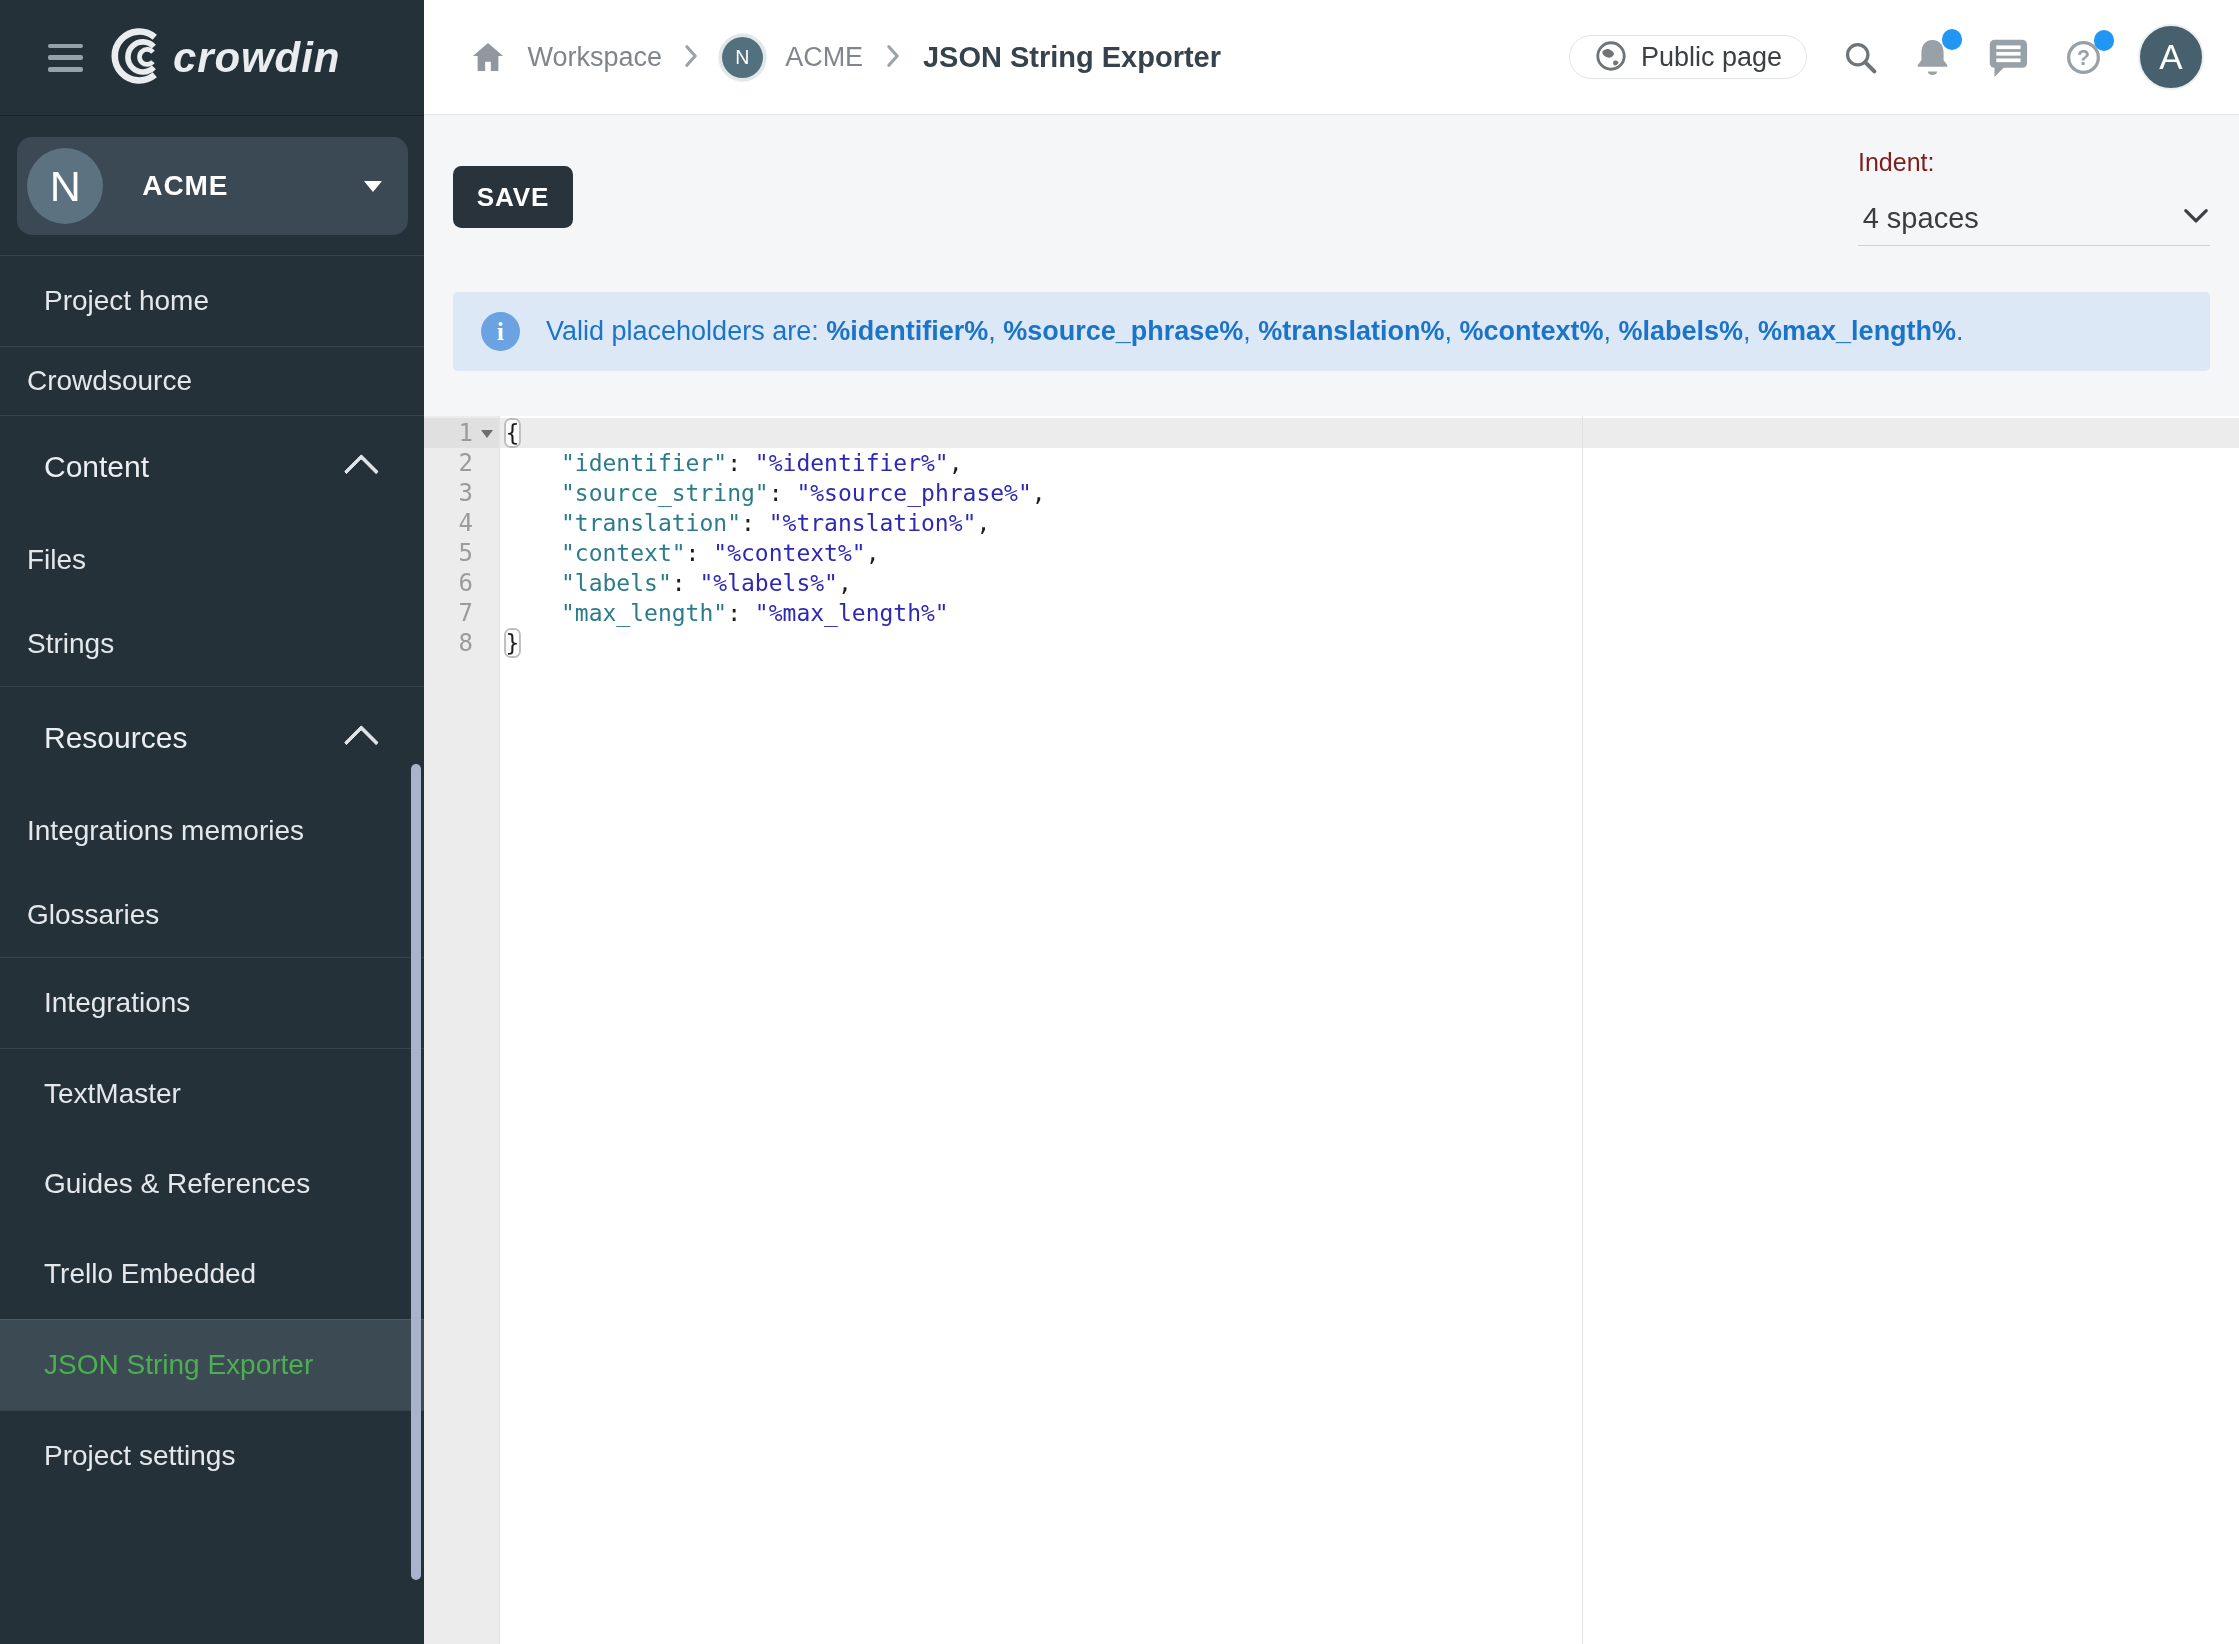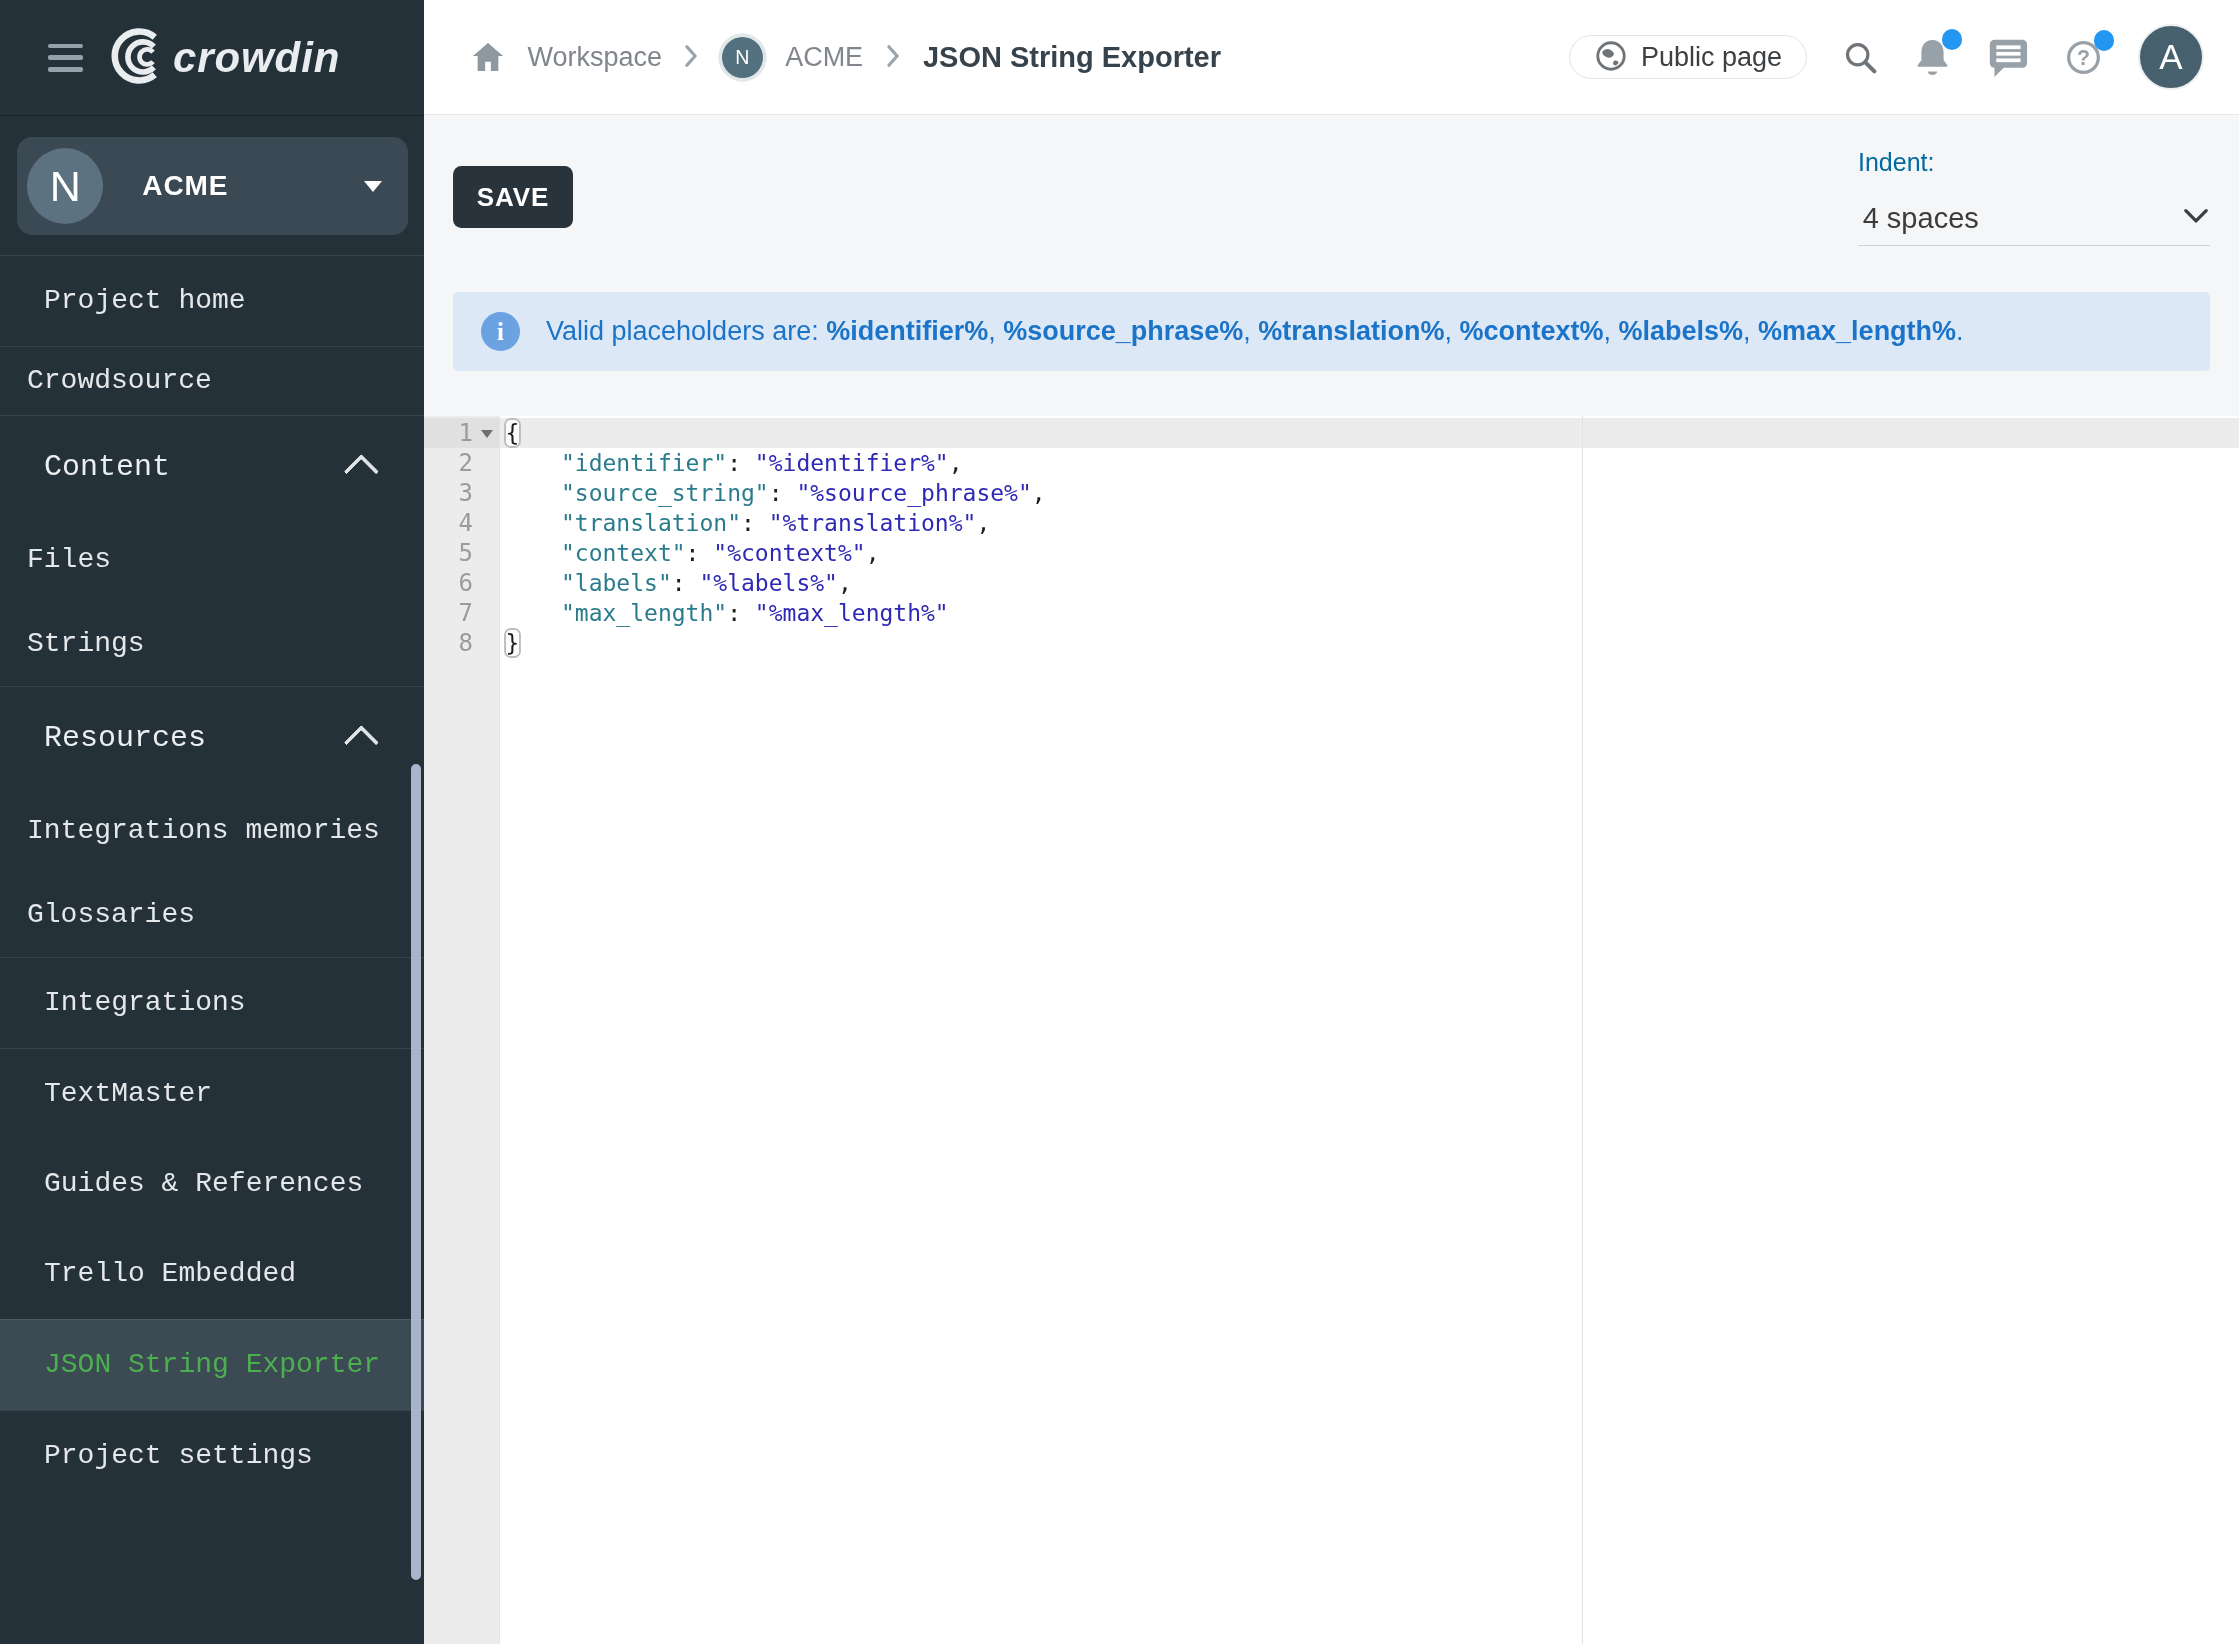--- a/index.html
+++ b/index.html
@@ -31,32 +31,32 @@
   .pc-avatar{width:76px;height:76px;border-radius:50%;background:#5c7280;color:#fff;font-size:43px;font-weight:300;display:flex;align-items:center;justify-content:center;flex:none;}
   .pc-name{margin-left:39px;font-size:28px;font-weight:700;letter-spacing:0.9px;color:#fff;flex:1;}
   .pc-caret{width:0;height:0;border-left:9.3px solid transparent;border-right:9.3px solid transparent;border-top:11.2px solid #fff;}
   .sidebar-nav{margin-top:19.6px;}
   .nav-row{display:flex;align-items:center;cursor:pointer;position:relative;}
   .nav-row.divided{border-top:0.9px solid rgba(255,255,255,0.09);}
   .row-item{height:90px;padding-left:44px;}
   .row-section{height:102px;padding-left:44px;}
   .row-sub{height:84px;padding-left:27px;}
   .row-sub.compact{height:68px;}
-  .nav-label{font-size:28px;color:#e4e8ea;font-family:Liberation Mono, monospace;}
+  .nav-label{font-size:28px;color:#e4e8ea;}
   .row-section .nav-label{font-size:30px;font-weight:500;color:#eceff1;}
   .nav-row.active{background:var(--sidebar-active-bg,#3c4a53);}
   .nav-row.active .nav-label{color:var(--accent-green,#4caf50);font-weight:500;}
   .chev-up{position:absolute;right:47px;width:20.5px;height:20.5px;border-left:4.7px solid #dfe3e5;border-top:4.7px solid #dfe3e5;transform:rotate(45deg) translateY(5.6px);border-radius:1.9px;}
   .sb-scrollbar{position:absolute;right:2.8px;top:648px;width:10.3px;height:816px;border-radius:5.6px;background:#a8b4cb;cursor:pointer;}
 
   
   .main{position:absolute;left:424px;top:115px;right:0;bottom:0;background:#f4f6f7;}
   .save-btn{position:absolute;left:29px;top:51px;width:120px;height:62px;border:0;border-radius:8.4px;background:var(--save-bg,#28333b);color:#fff;font-family:"Liberation Sans",sans-serif;font-size:26px;font-weight:700;letter-spacing:0.9px;cursor:pointer;}
   .indent-control{position:absolute;left:1434px;top:33px;width:352px;}
-  .indent-label{font-size:25px;color:#0369a1;height:30px;}
+  .indent-label{font-size:25px;color:#7f1d1d;height:30px;}
   .indent-select{margin-top:13px;height:54px;display:flex;align-items:center;justify-content:space-between;border-bottom:1.9px solid #d0d2d4;cursor:pointer;padding-left:4.7px;}
   .indent-value{font-size:29px;color:#3c3c3c;}
 
   .banner{position:absolute;left:29px;top:177px;width:1757px;height:79px;border-radius:4.7px;background:var(--banner-bg,#dce8f6);display:flex;align-items:center;padding-left:28px;box-sizing:border-box;}
   .banner-icon{width:39px;height:39px;border-radius:50%;background:var(--banner-icon,#6ba3e2);color:#fff;font-size:25px;font-weight:700;font-family:"Liberation Serif",serif;display:flex;align-items:center;justify-content:center;flex:none;margin-right:26px;}
   .banner-text{font-size:27px;color:var(--banner-text,#1b74c8);margin:0;white-space:nowrap;}
   .banner-text strong{font-weight:700;}
 
   
   .editor{position:absolute;left:0;right:0;top:301px;bottom:0;background:#fff;font-family:"DejaVu Sans Mono",monospace;}

